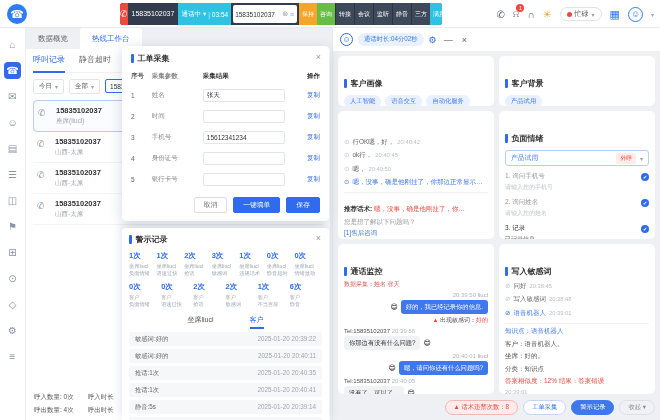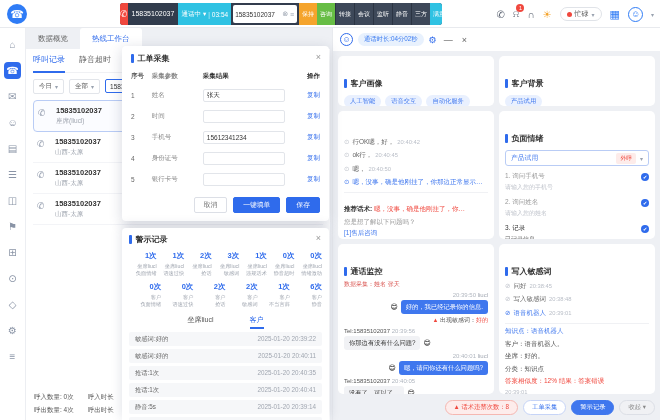--- a/index.html
+++ b/index.html
@@ -76,21 +76,21 @@
   .m-link { color:#2f6bec; cursor:pointer; }
   .m-foot { display:flex; justify-content:flex-end; gap:6px; margin-top:7px; }
   .m-btn { height:16px; border-radius:2px; font-size:6.8px; padding:0 9px; cursor:pointer; border:1px solid #dcdfe6; background:#fff; color:#666; }
   .m-btn.primary { background:#2f6bec; border-color:#2f6bec; color:#fff; }
 
   
   .warnpanel { position:absolute; left:122px; top:228px; width:207px; bottom:0; background:#fff; border-radius:4px 4px 0 0; box-shadow:0 -2px 12px rgba(30,40,80,.15); z-index:30; padding:6px 7px; overflow:hidden; }
   .wp-close { position:absolute; right:8px; top:5px; color:#999; font-size:9px; cursor:pointer; }
   .wp-grid7 { display:grid; grid-template-columns:repeat(7,1fr); margin-top:6px; }
   .wp-grid6 { display:grid; grid-template-columns:repeat(6,1fr); margin-top:5px; }
-  .wp-cell { text-align:right; }
+  .wp-cell { text-align:left; }
   .wp-count { color:#2f6bec; font-size:7.5px; font-weight:bold; }
   .wp-who { color:#a0a6b0; font-size:5.2px; margin-top:2px; }
   .wp-label { color:#a0a6b0; font-size:5.2px; }
   .wp-tabs { display:flex; justify-content:center; gap:36px; font-size:7px; margin-top:7px; }
   .wp-tab { color:#555; cursor:pointer; padding-bottom:2px; }
   .wp-tab.active { color:#2f6bec; border-bottom:2px solid #2f6bec; }
   .wp-rec { display:flex; justify-content:space-between; background:#f6f7f9; border-radius:2px; margin-top:3px; padding:2.5px 6px; font-size:6.3px; }
   .wp-rec .l { color:#666; } .wp-rec .t { color:#a0a6b0; }
 
   

